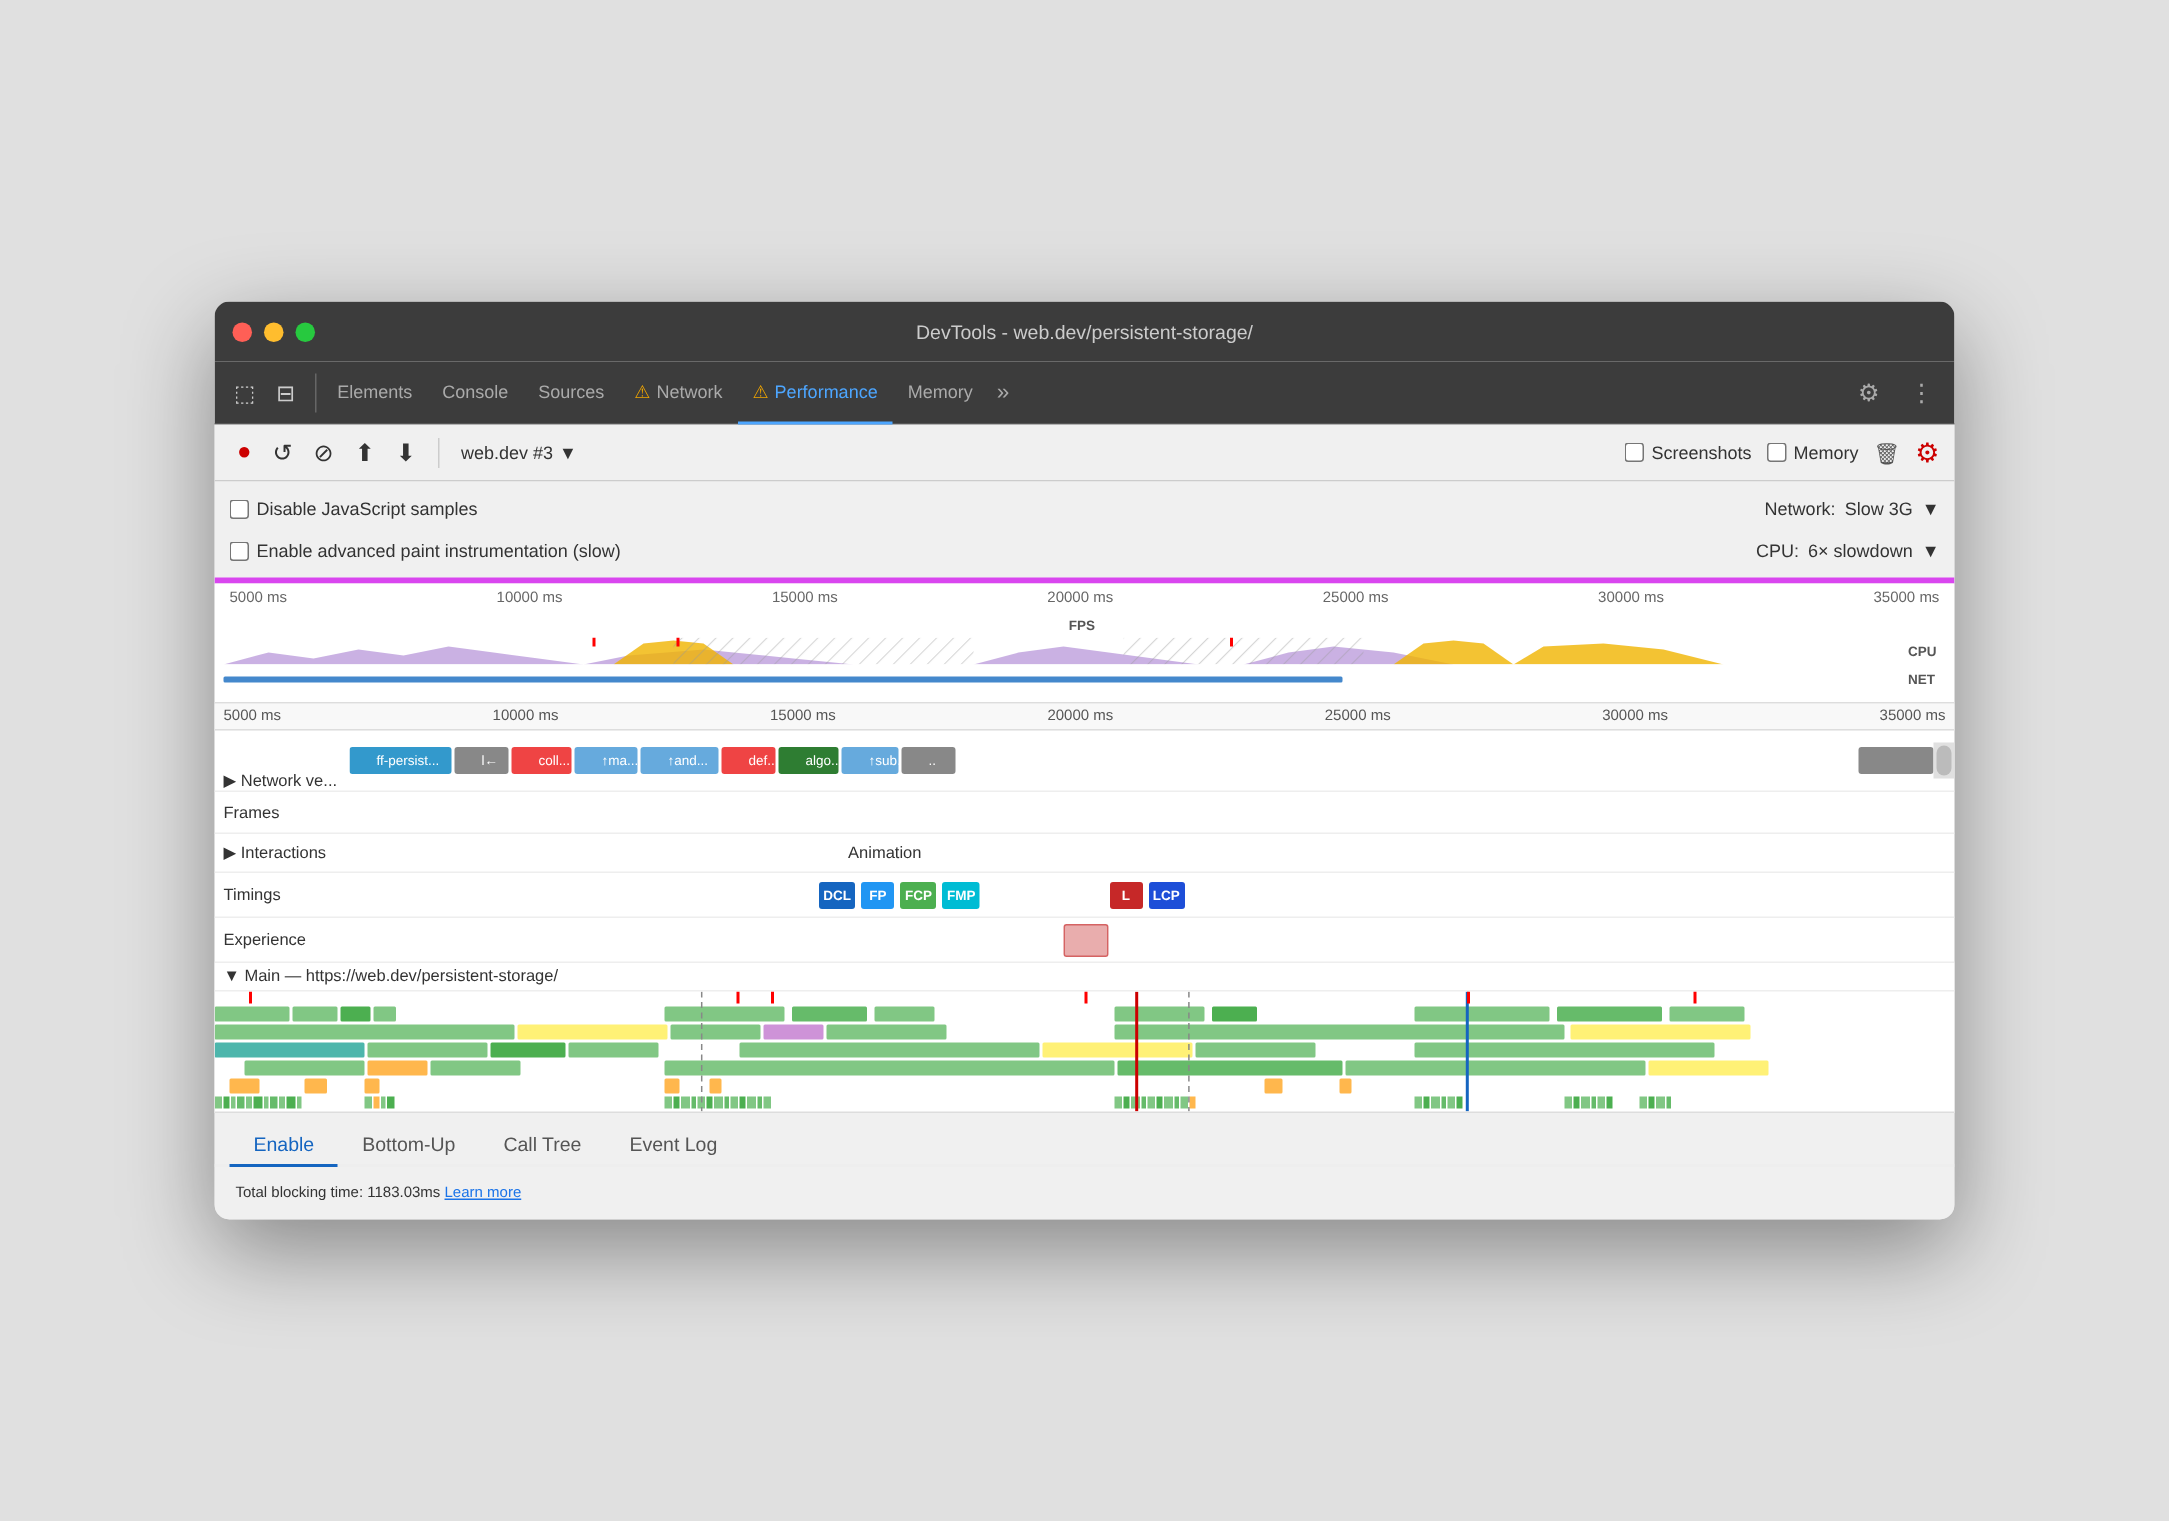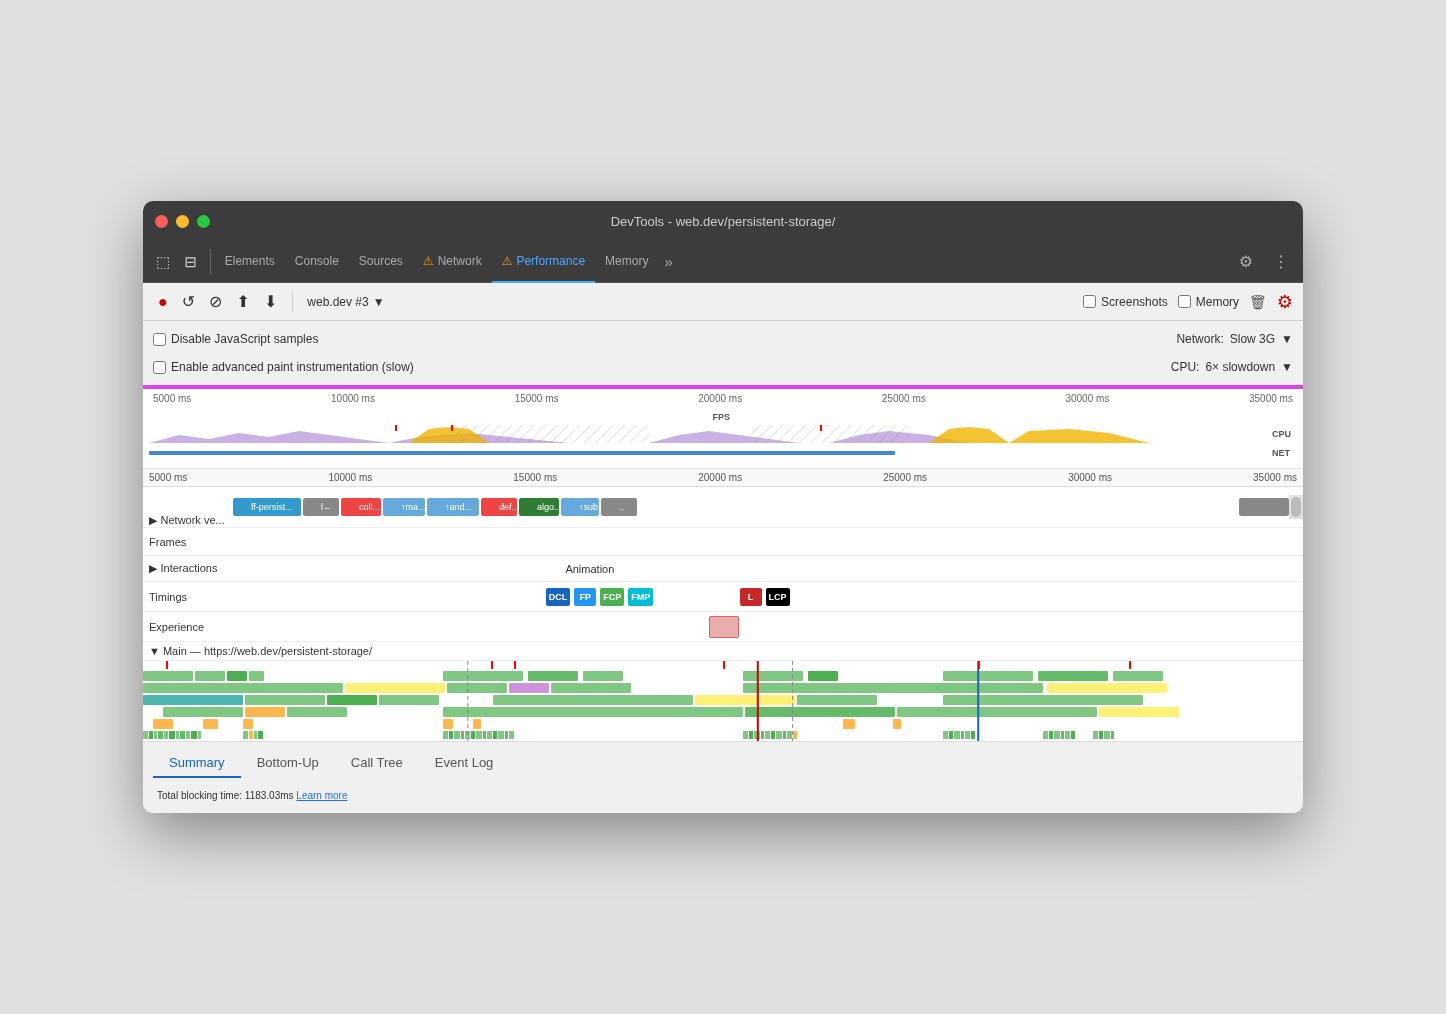--- a/index.html
+++ b/index.html
@@ -246,21 +246,21 @@
       font-size: 9px;
       font-weight: bold;
       margin: 0 1px;
       color: white;
     }
     .badge-dcl { background: #1565c0; }
     .badge-fp { background: #2196f3; }
     .badge-fcp { background: #4caf50; }
     .badge-fmp { background: #00bcd4; }
     .badge-l { background: #c62828; }
-    .badge-lcp { background: #000000; }
+    .badge-lcp { background: #1d4ed8; }
     .exp-block {
       width: 30px;
       height: 22px;
       background: rgba(200, 50, 50, 0.4);
       border: 1px solid rgba(200, 50, 50, 0.6);
       border-radius: 2px;
       margin-left: 10px;
     }
     
     .dashed-line {
@@ -689,21 +689,21 @@
           <line x1="56%" y1="0" x2="56%" y2="80" stroke="#888" stroke-width="1" stroke-dasharray="4,3"></line>
           <line x1="72%" y1="0" x2="72%" y2="80" stroke="#1565c0" stroke-width="2"></line>
 
           <line x1="53%" y1="0" x2="53%" y2="80" stroke="#cc0000" stroke-width="2"></line>
         </svg>
       </div>
     </div>
   </div>
 
   <div class="bottom-tabs">
-    <div class="bottom-tab active">Summary</div>
+    <div class="bottom-tab active">Enable</div>
     <div class="bottom-tab">Bottom-Up</div>
     <div class="bottom-tab">Call Tree</div>
     <div class="bottom-tab">Event Log</div>
   </div>
 
   <div class="bottom-info">
     <span>Total blocking time: 1183.03ms</span>
     <a>Learn more</a>
   </div>
 </div>

